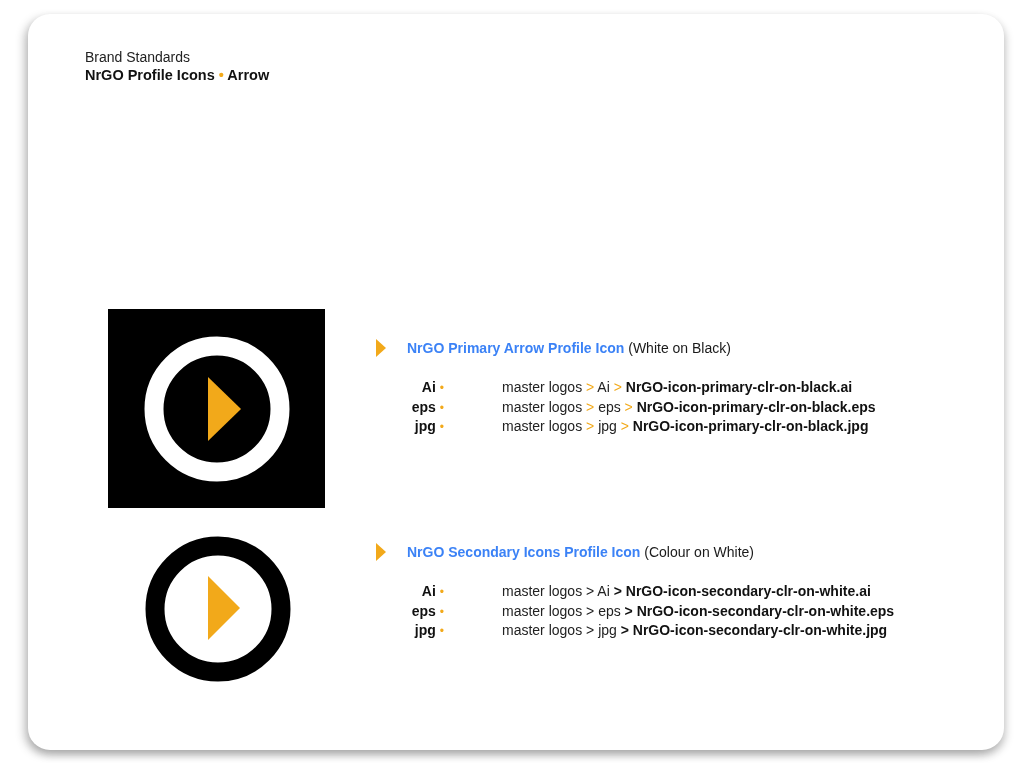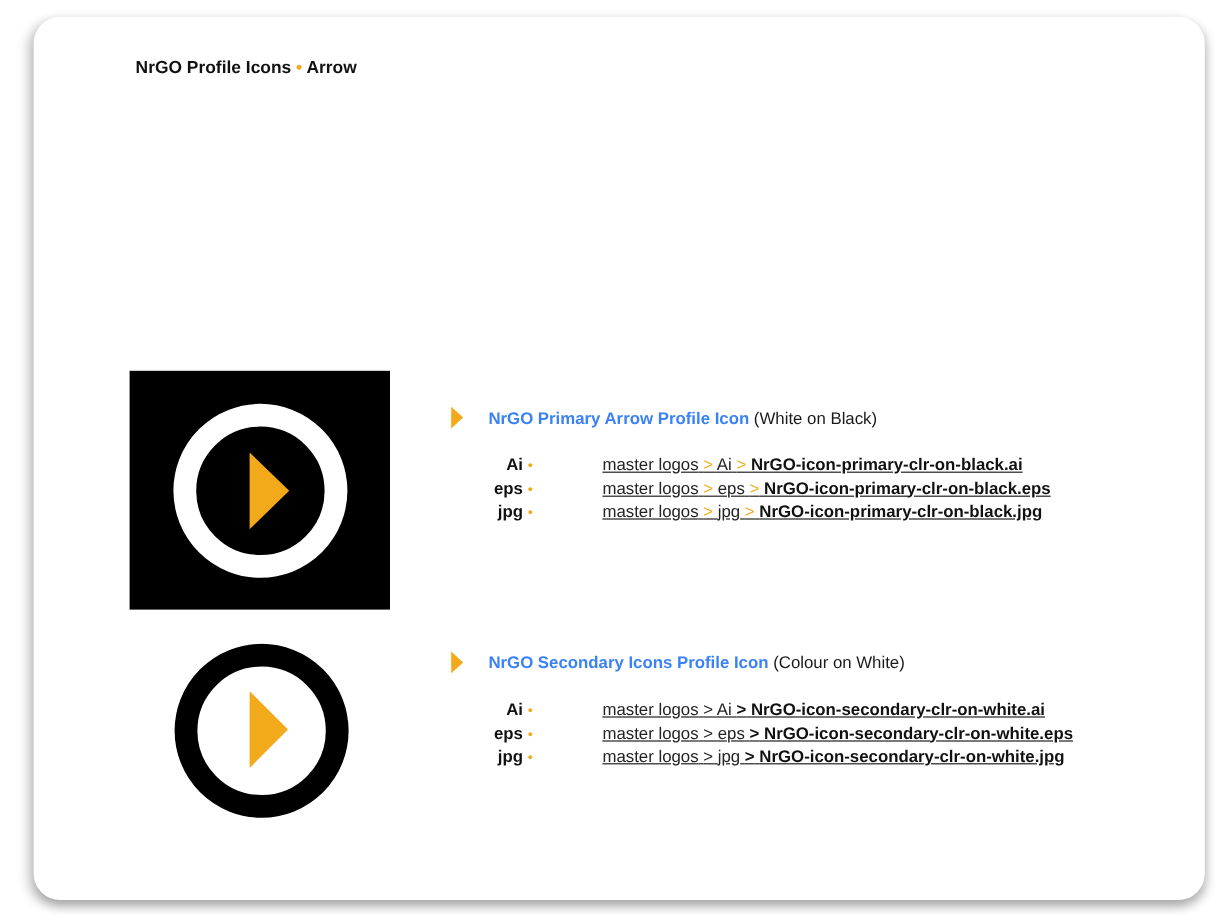--- a/index.html
+++ b/index.html
@@ -7,21 +7,21 @@
     width:1024px; height:768px; background:#ffffff; position:relative; overflow:hidden;
     font-family:"Liberation Sans", sans-serif; color:#1a1a1a;
   }
   .card {
     position:absolute; left:28px; top:14px; width:976px; height:736px;
     background:#ffffff; border-radius:22px;
     box-shadow:-4px 4px 10px rgba(0,0,0,0.22), 2px 5px 8px rgba(0,0,0,0.18);
   }
   .header { position:absolute; left:85px; top:48px; }
   .header .sup { font-size:14px; color:#222; line-height:18px; }
-  .header .title { font-size:14.5px; font-weight:bold; line-height:19px; color:#111;margin-left:28px; }
+  .header .title { font-size:14.5px; font-weight:bold; line-height:19px; color:#111; }
   .dot { color:#f2a91a; font-weight:bold; }
   .sep { color:#f2a91a; }
 
   .icon-primary {
     position:absolute; left:108px; top:309px; width:217px; height:199px; background:#000;
   }
   .icon-primary svg, .icon-secondary svg { display:block; }
   .icon-secondary { position:absolute; left:143px; top:536px; width:150px; height:150px; }
 
   .section { position:absolute; left:376px; }
@@ -32,29 +32,30 @@
     position:absolute; left:0; top:1px; width:0; height:0;
     border-top:9px solid transparent; border-bottom:9px solid transparent;
     border-left:10px solid #f2a91a;
   }
   .sec-title .txt { position:absolute; left:31px; white-space:nowrap; }
   .sec-title b { color:#3b82f6; }
   .rows { position:relative; margin-top:20px; }
   .row { position:relative; height:19.5px; font-size:14px; line-height:19.5px; white-space:nowrap; }
   .row .fmt { position:absolute; right:calc(100% - 68px); font-weight:bold; color:#111; text-align:right; }
   .row .fmt .dot { font-weight:normal; margin-left:4px; font-size:12px; }
-  .row .path { position:absolute; left:126px; color:#222;text-decoration:underline; }
+  .row .path { position:absolute; left:126px; color:#222; }
   .row .path b { color:#111; }
 </style>
 </head>
 <body>
 
 <div class="card"></div>
 
 <div class="header">
+  <div class="sup">Brand Standards</div>
   <div class="title">
     <span>NrGO Profile Icons</span>
     <span class="sep">•</span>
     <span>Arrow</span>
   </div>
 </div>
 
 <div class="icon-primary">
   <svg width="217" height="199" viewBox="0 0 217 199">
     <circle cx="109" cy="100" r="63" fill="none" stroke="#ffffff" stroke-width="19"></circle>

